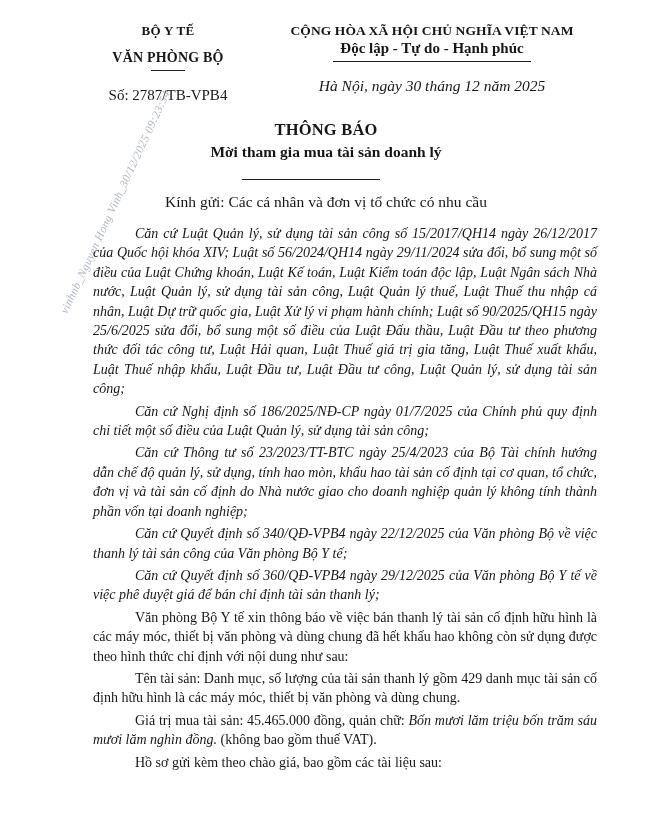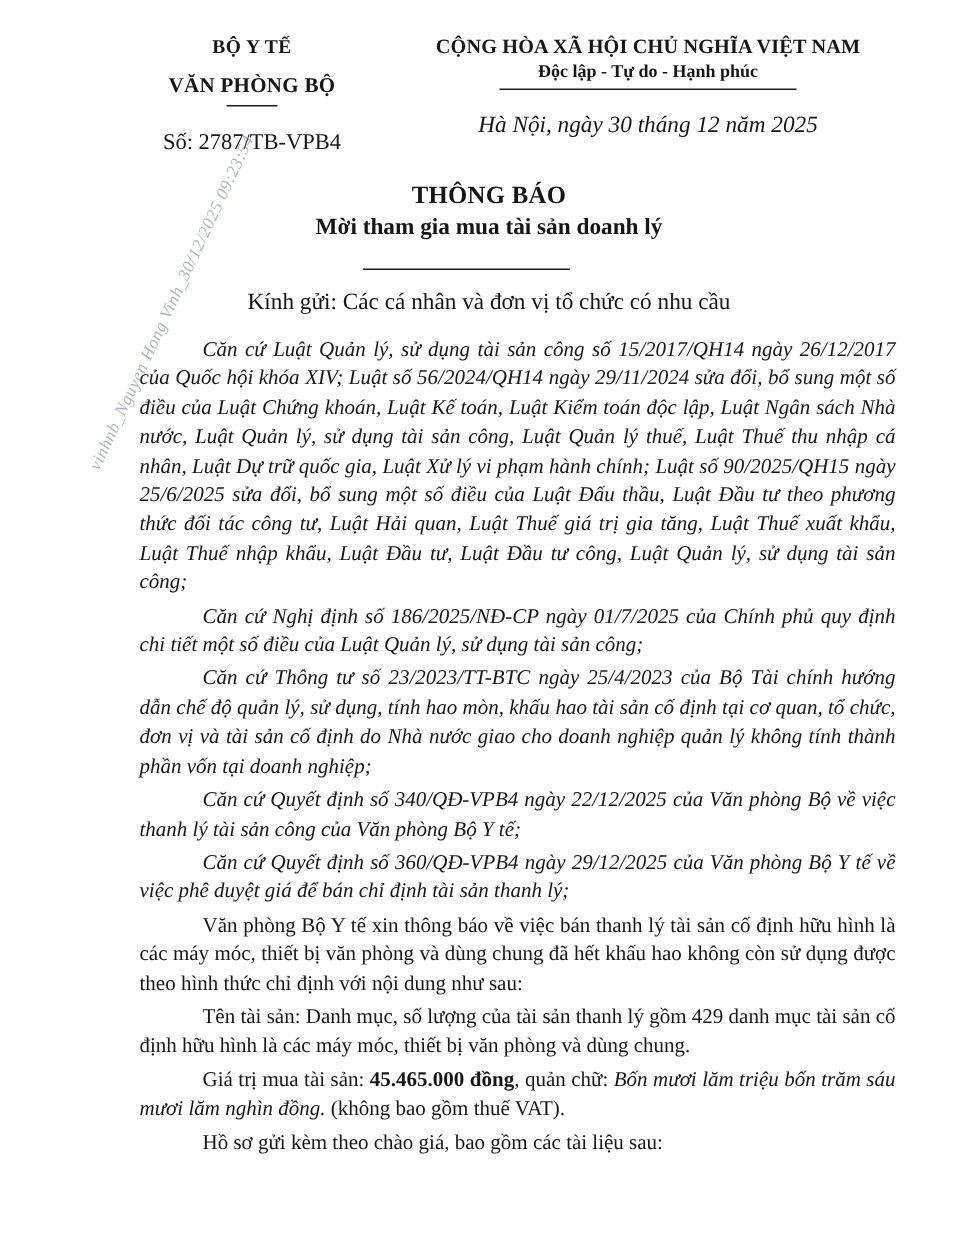--- a/index.html
+++ b/index.html
@@ -41,21 +41,21 @@
   .agency-parent { font-weight: bold; font-size: 13px; letter-spacing: 0.3px; }
   .agency-name   { font-weight: bold; font-size: 14px; margin-top: 11px; letter-spacing: 0.2px; }
   .rule-short {
     width: 34px; height: 0;
     border-bottom: 1.5px solid #1d1d1d;
     margin: 4px auto 0;
   }
   .doc-number { font-size: 15px; margin-top: 16px; }
   .header-right { width: 312px; text-align: center; }
   .motto-line1 { font-weight: bold; font-size: 13.5px; letter-spacing: 0.1px; }
-  .motto-line2 { font-weight: bold; font-size: 12px; margin-top: 1px; font-family: Liberation Serif, serif; }
+  .motto-line2 { font-weight: bold; font-size: 15px; margin-top: 1px; font-family: Liberation Serif, serif; }
   .rule-mid {
     width: 198px; height: 0;
     border-bottom: 1.5px solid #1d1d1d;
     margin: 4px auto 0;
   }
   .place-date { font-style: italic; font-size: 15.5px; margin-top: 15px; }
   .title-block { text-align: center; margin-top: 16px; }
   .doc-title { font-weight: bold; font-size: 16.5px; letter-spacing: 0.2px; }
   .doc-subtitle { font-weight: bold; font-size: 15.5px; margin-top: 3px; }
   .doc-subtitle .underlined {
@@ -68,21 +68,21 @@
     padding: 13px 55px 0 93px;
     font-size: 14px;
     line-height: 19.4px;
     text-align: justify;
   }
   .body p {
     margin: 0 0 3px 0;
     text-indent: 42px;
   }
   .body p.legal { font-style: italic; }
-  .body .amount { font-weight: bold; }
+  .body .amount { font-weight: normal; }
   .body .in-words { font-style: italic; }
 </style>
 </head>
 <body>
 
 <div class="page">
 
   <div class="watermark">vinhnb_Nguyen Hong Vinh_30/12/2025 09:23:54</div>
 
   <div class="header">

